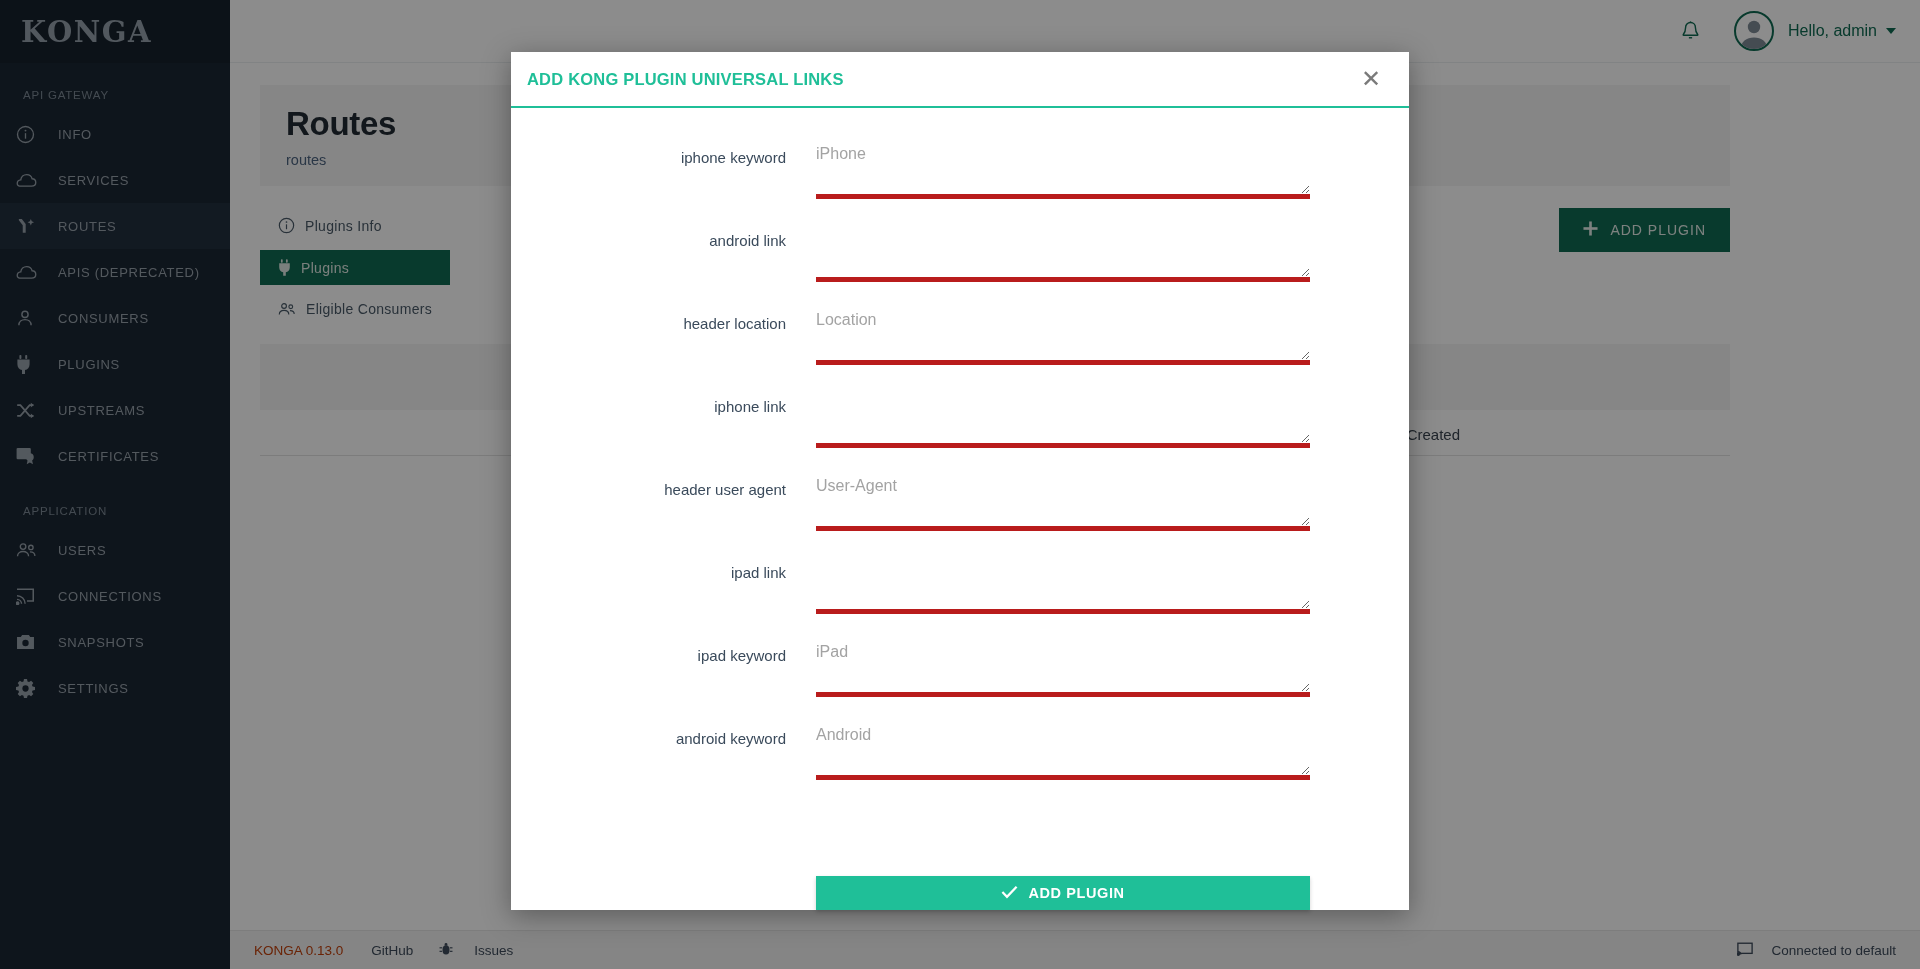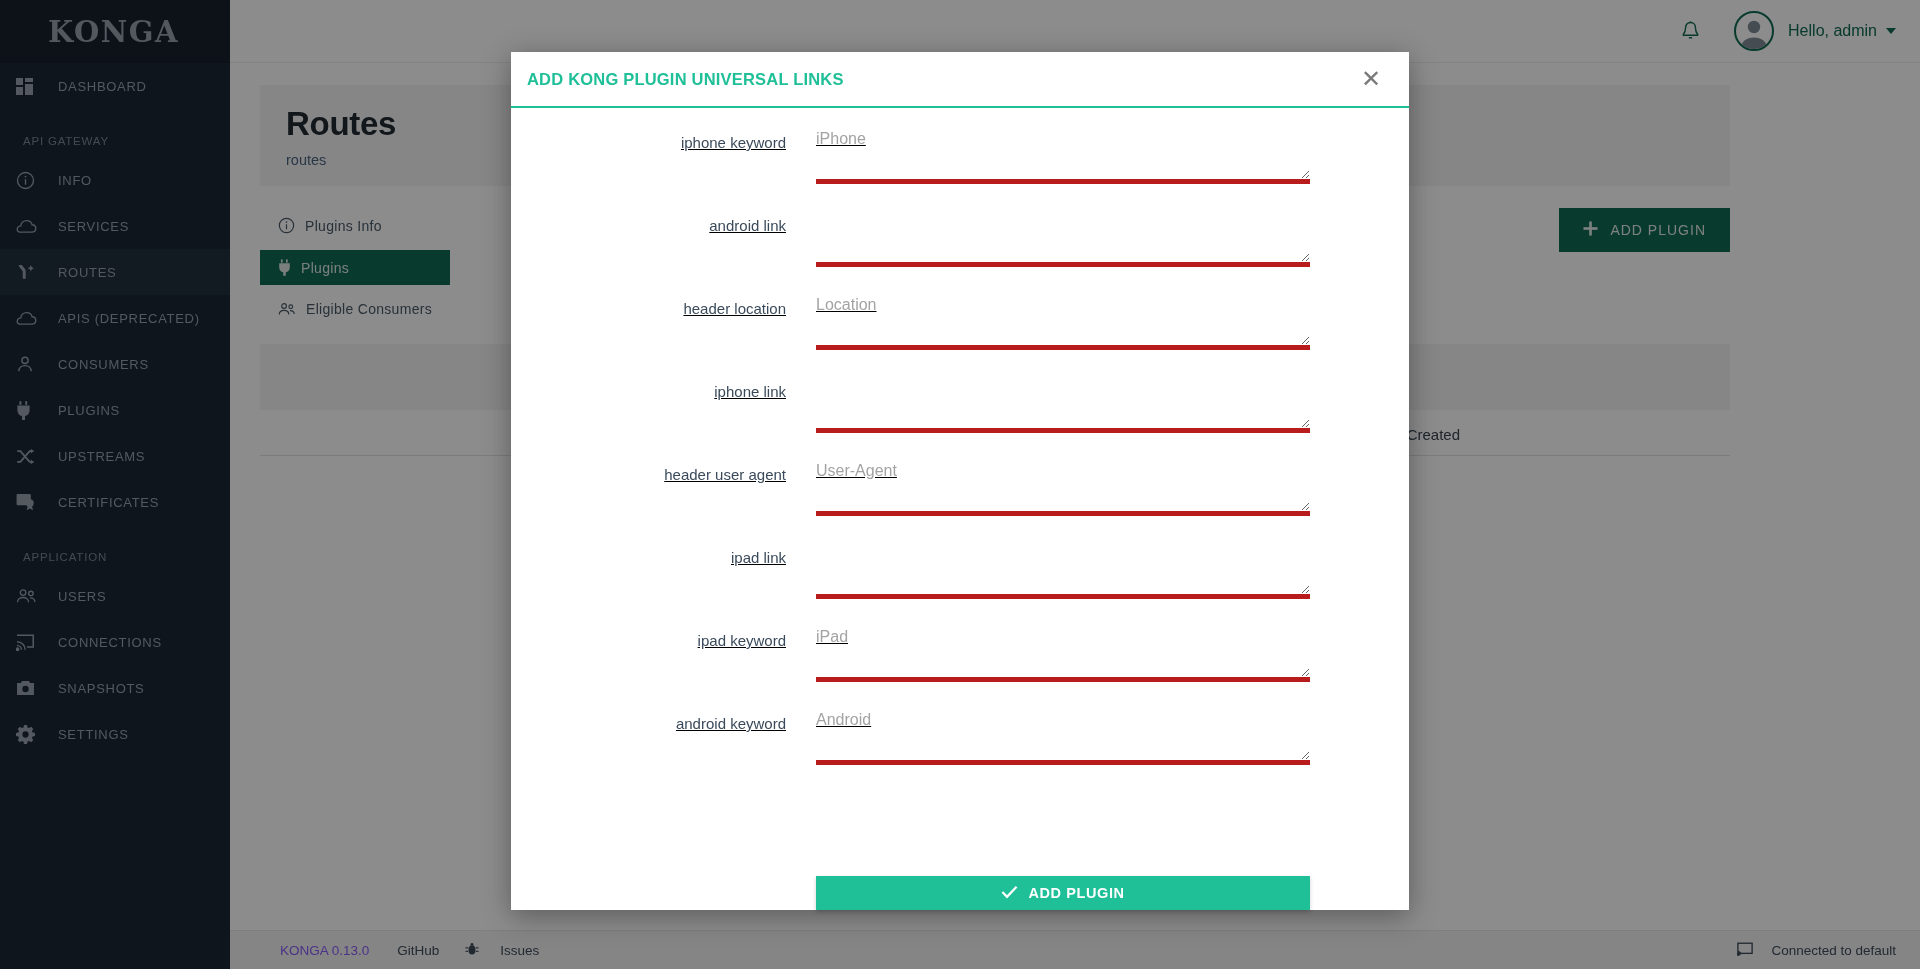--- a/index.html
+++ b/index.html
@@ -21,21 +21,21 @@
   .sidebar {
     width: 230px; height: 969px;
     background: #1b2733;
     flex: 0 0 230px;
     position: relative;
     z-index: 2;
   }
   .brand {
     height: 63px;
     display: flex; align-items: center;
-    padding-left: 48px;
+    padding-left: 21px;
     background: #16212c;
   }
   .brand-text {
     color: #95a0ab;
     font-size: 29px;
     font-weight: 900;
     letter-spacing: 1.5px;
     font-family: "DejaVu Serif", serif;
   }
   .nav-section-label {
@@ -163,21 +163,21 @@
   .footer {
     height: 39px;
     flex: 0 0 39px;
     background: #f2f2f2;
     border-top: 1px solid #e3e3e3;
     display: flex; align-items: center;
     padding: 0 24px 0 24px;
     font-size: 13.5px;
   }
   .footer a { text-decoration: none; cursor: pointer; }
-  .f-version { color: #8b5cf6; margin-right: 28px; margin-left: 26px; }
+  .f-version { color: #c2410c; margin-right: 28px; }
   .f-github { color: #3e4b5b; margin-right: 26px; }
   .f-issues { color: #3e4b5b; display: flex; align-items: center; gap: 21px; }
   .f-right { margin-left: auto; color: #3e4b5b; display: flex; align-items: center; gap: 18px; }
 
   
   #overlay {
     position: absolute; inset: 0;
     background: rgba(0,0,0,0.45);
     z-index: 50;
   }
@@ -219,23 +219,22 @@
     background: #eeeeee;
     height: 53px;
     flex: 0 0 53px;
     display: flex; align-items: center;
     padding-left: 22px;
     color: #9a9a9a;
     font-size: 15px;
   }
   .modal-body {
     flex: 1 1 auto;
-    padding: 20px 90px 0 0;
+    padding: 35px 90px 0 0;
     overflow: hidden;
-    text-decoration: underline;
   }
   .frow {
     display: flex;
     align-items: flex-start;
     margin-bottom: 0px;
     height: 83px;
   }
   .flabel {
     width: 305px;
     flex: 0 0 305px;
@@ -284,31 +283,20 @@
 </head>
 <body>
 
 <div id="app">
 
   <nav class="sidebar">
     <div class="brand">
       <span class="brand-text">KONGA</span>
     </div>
 
-    <div class="nav-item">
-      <span class="nav-ico">
-        <svg width="17" height="17" viewBox="0 0 17 17" fill="currentColor">
-            <rect x="0" y="0" width="7" height="7"></rect>
-            <rect x="9" y="0" width="8" height="4"></rect>
-            <rect x="0" y="9" width="7" height="8"></rect>
-            <rect x="9" y="6" width="8" height="11"></rect>
-          </svg>
-      </span>
-      <span class="nav-label">DASHBOARD</span>
-    </div>
 
     <div class="nav-section-label">API GATEWAY</div>
 
     <div class="nav-item">
       <span class="nav-ico">
         <svg width="19" height="19" viewBox="0 0 20 20" fill="none" stroke="currentColor" stroke-width="1.4">
             <circle cx="10" cy="10" r="8.4"></circle>
             <line x1="10" y1="8.6" x2="10" y2="14.4"></line>
             <circle cx="10" cy="5.9" r="1" fill="currentColor" stroke="none"></circle>
           </svg>

